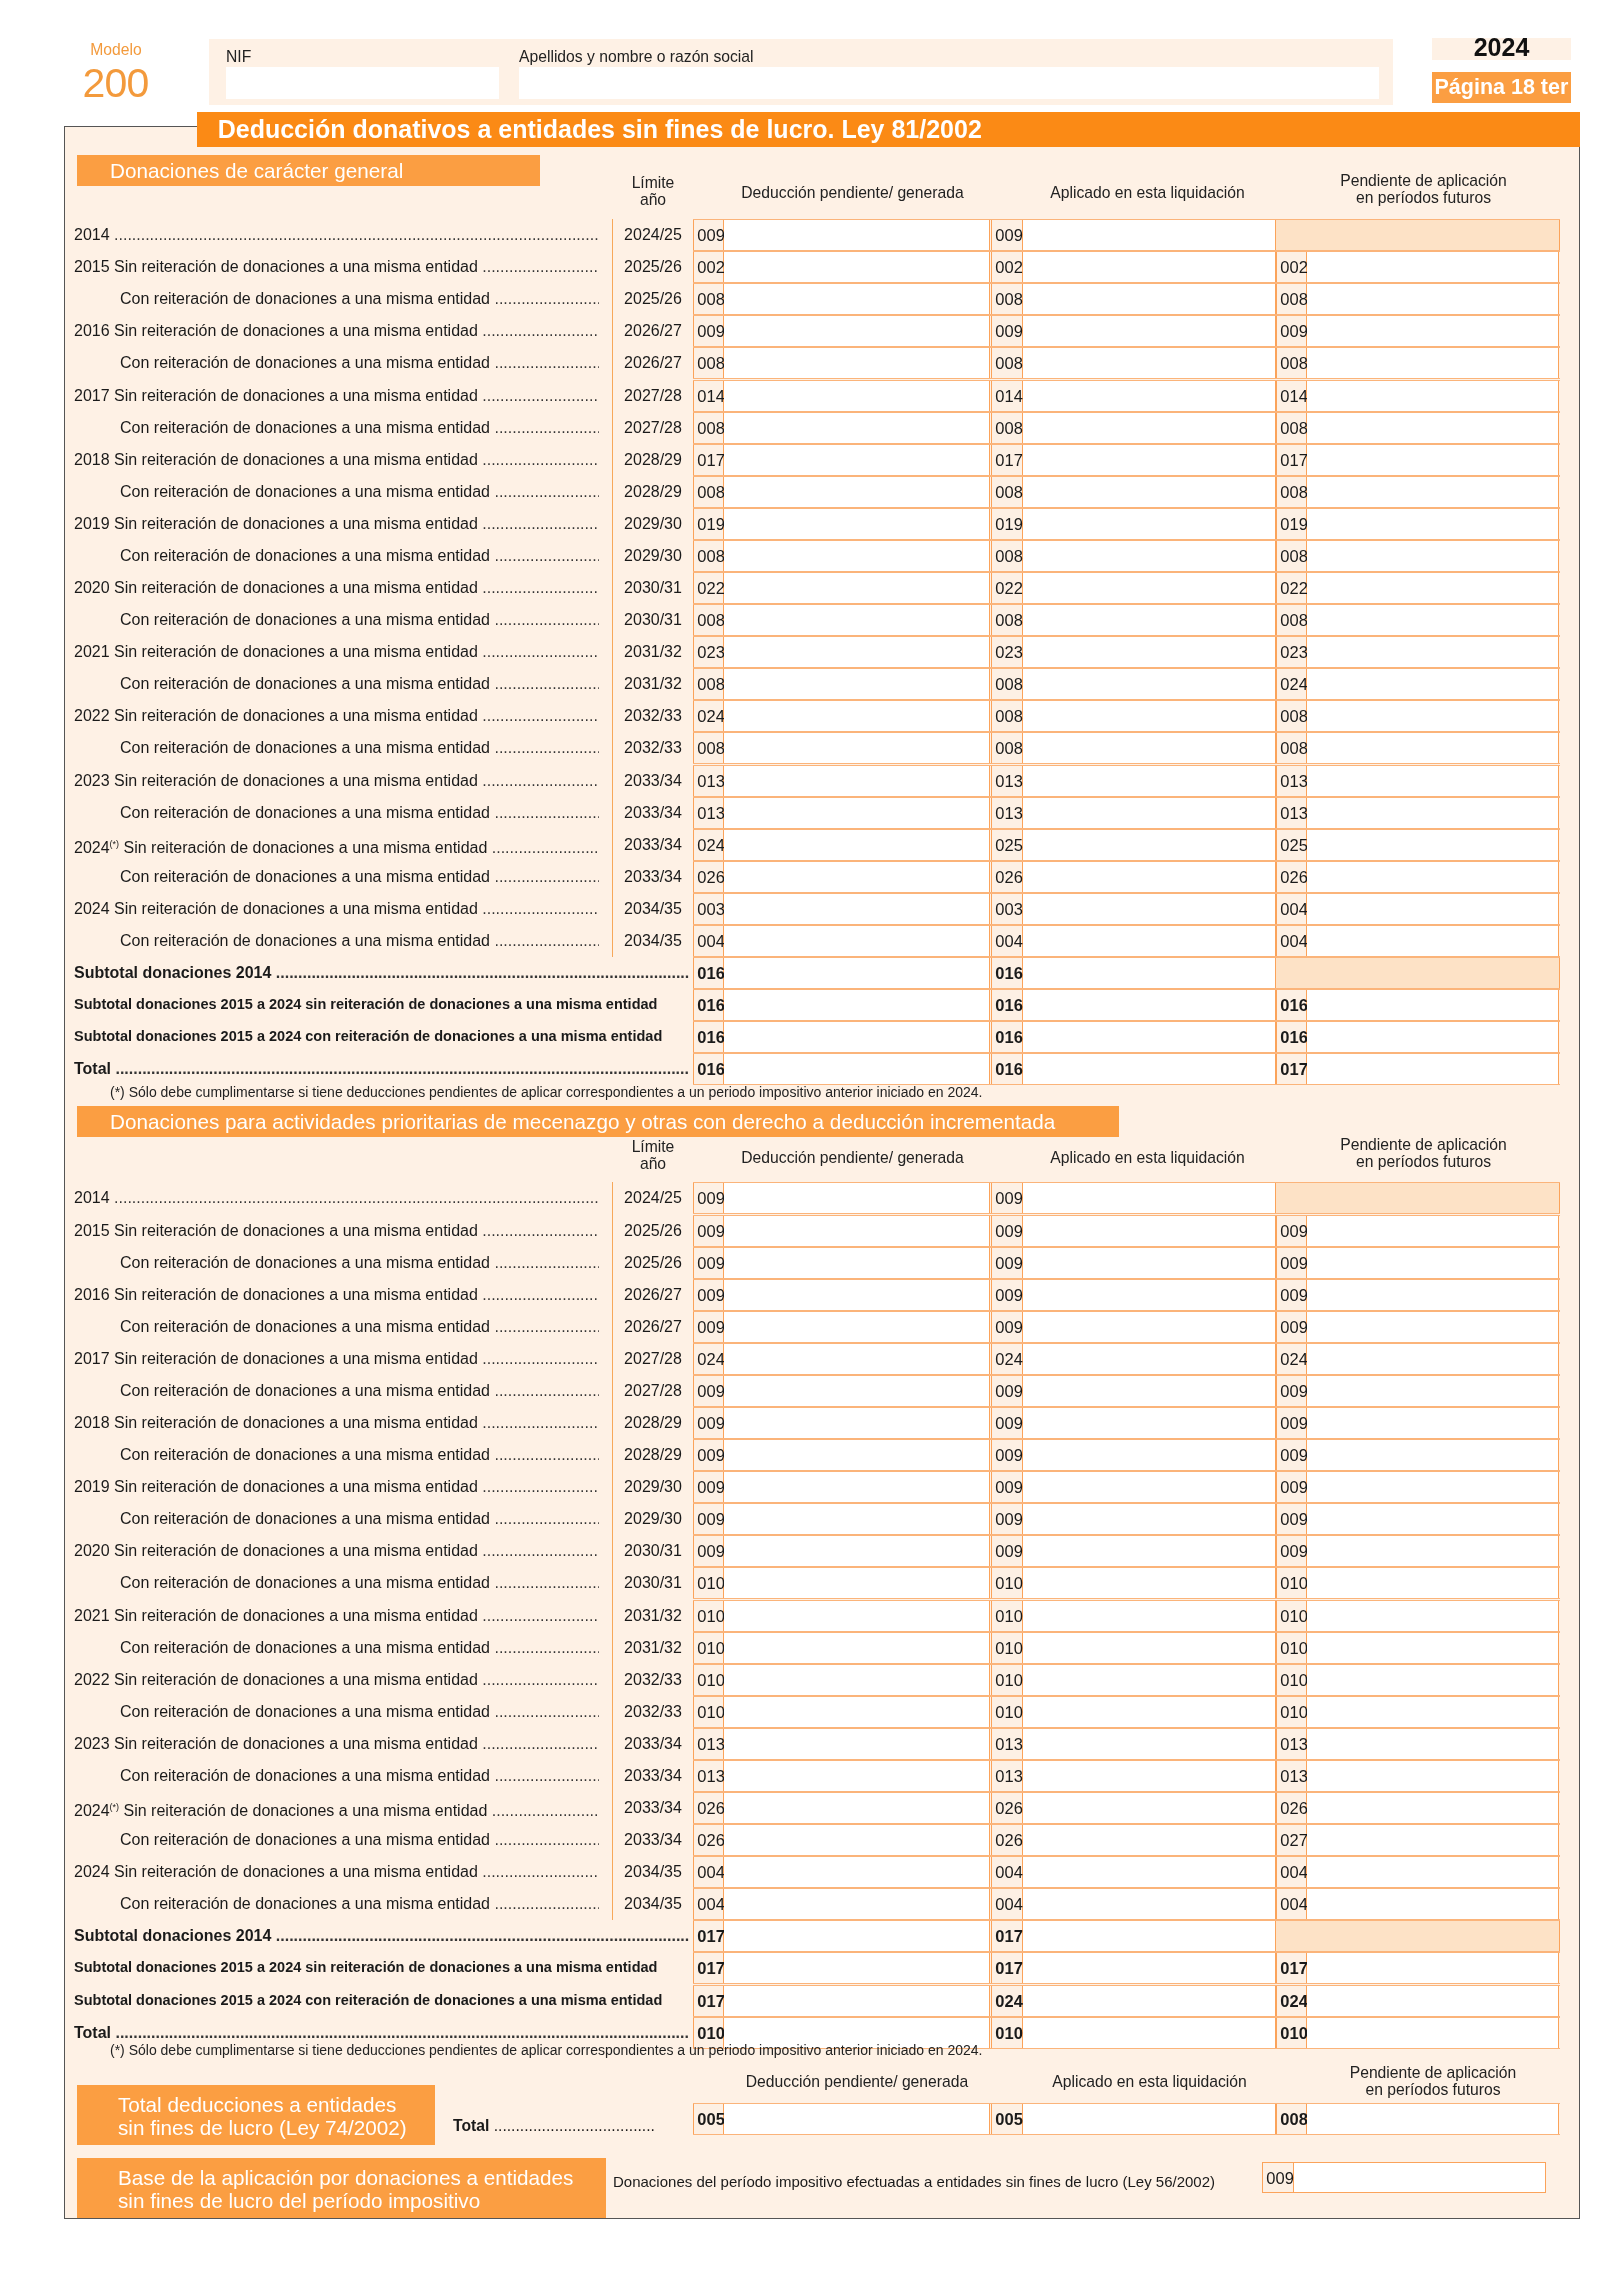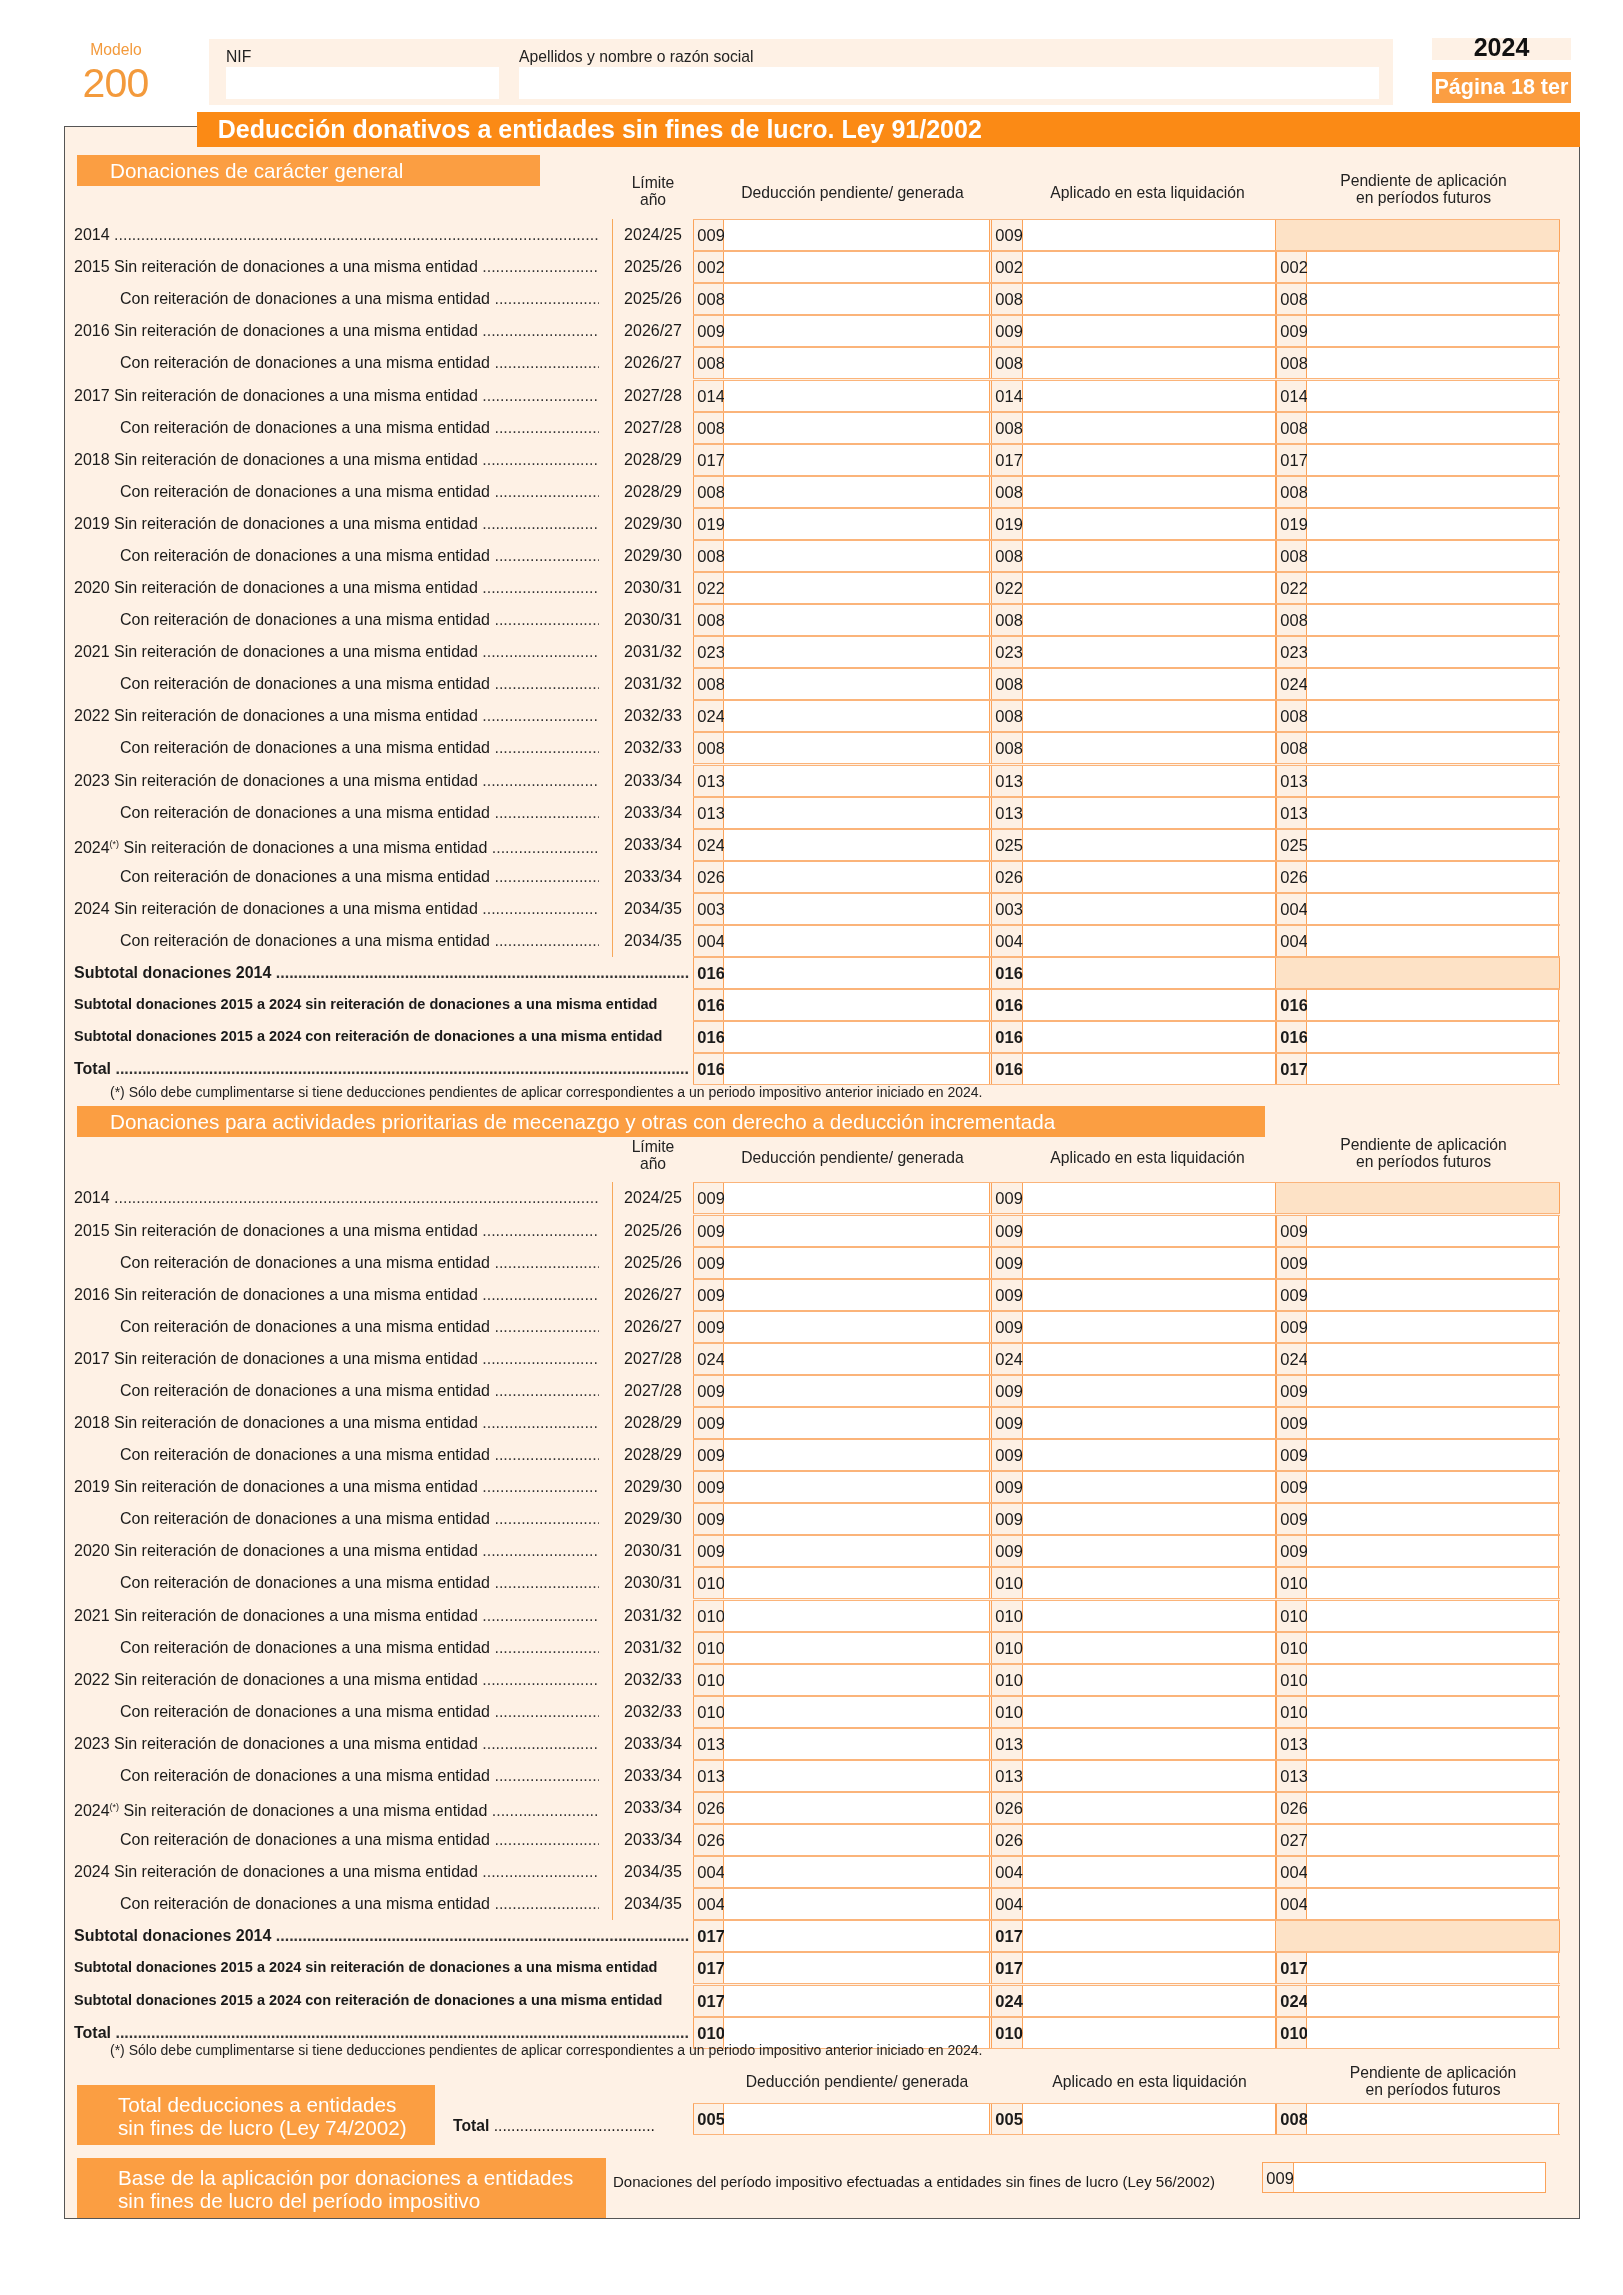--- a/index.html
+++ b/index.html
@@ -44,21 +44,21 @@
 <div class="abs id-lbl" style="left:226px;top:48px;">NIF</div>
 <div class="abs id-input" style="left:226px;width:273px;"></div>
 <div class="abs id-lbl" style="left:519px;top:48px;">Apellidos y nombre o razón social</div>
 <div class="abs id-input" style="left:519px;width:860px;"></div>
 
 <div class="abs year-box"></div>
 <div class="abs year-text">2024</div>
 <div class="abs page-badge">Página 18 ter</div>
 
 <div class="abs frame"></div>
-<div class="abs title-bar">Deducción donativos a entidades sin fines de lucro. Ley 91/2002</div>
+<div class="abs title-bar">Deducción donativos a entidades sin fines de lucro. Ley 81/2002</div>
 
 <div id="sections">
     <div class="abs section-hdr" style="left:77px;top:155px;width:463px;">Donaciones de carácter general</div>
     <div class="abs col-hdr" style="left:615px;top:174px;width:76px;">
       <div>Límite</div>
       <div>año</div>
     </div>
     <div class="abs col-hdr" style="left:716px;top:184px;width:273px;">Deducción pendiente/ generada</div>
     <div class="abs col-hdr" style="left:1015px;top:184px;width:265px;">Aplicado en esta liquidación</div>
     <div class="abs col-hdr" style="left:1291px;top:172px;width:265px;">
@@ -324,21 +324,21 @@
     <div class="abs row-label bold" style="left:74px;top:1053px;width:615px;"><span>Total</span><span class="dots"> ................................................................................................................................................................</span></div>
     <div class="grid-row" style="left:693px;top:1053px;width:867px;height:32px;">
       <div class="cell-code bold" style="left:0px;width:31px;">01698</div>
       <div class="cell-input" style="left:31px;width:266px;"></div>
       <div class="cell-code bold" style="left:298px;width:32px;">01699</div>
       <div class="cell-input" style="left:330px;width:253px;"></div>
       <div class="cell-code bold" style="left:583px;width:31px;">01700</div>
       <div class="cell-input" style="left:614px;width:252px;"></div>
     </div>
     <div class="abs footnote" style="left:110px;top:1084px;">(*) Sólo debe cumplimentarse si tiene deducciones pendientes de aplicar correspondientes a un periodo impositivo anterior iniciado en 2024.</div>
-    <div class="abs section-hdr" style="left:77px;top:1106px;width:1188px;">Donaciones para actividades prioritarias de mecenazgo y otras con derecho a deducción incrementada</div>
+    <div class="abs section-hdr" style="left:77px;top:1106px;width:1042px;">Donaciones para actividades prioritarias de mecenazgo y otras con derecho a deducción incrementada</div>
     <div class="abs col-hdr" style="left:615px;top:1138px;width:76px;">
       <div>Límite</div>
       <div>año</div>
     </div>
     <div class="abs col-hdr" style="left:716px;top:1149px;width:273px;">Deducción pendiente/ generada</div>
     <div class="abs col-hdr" style="left:1015px;top:1149px;width:265px;">Aplicado en esta liquidación</div>
     <div class="abs col-hdr" style="left:1291px;top:1136px;width:265px;">
       <div>Pendiente de aplicación</div>
       <div>en períodos futuros</div>
     </div>

